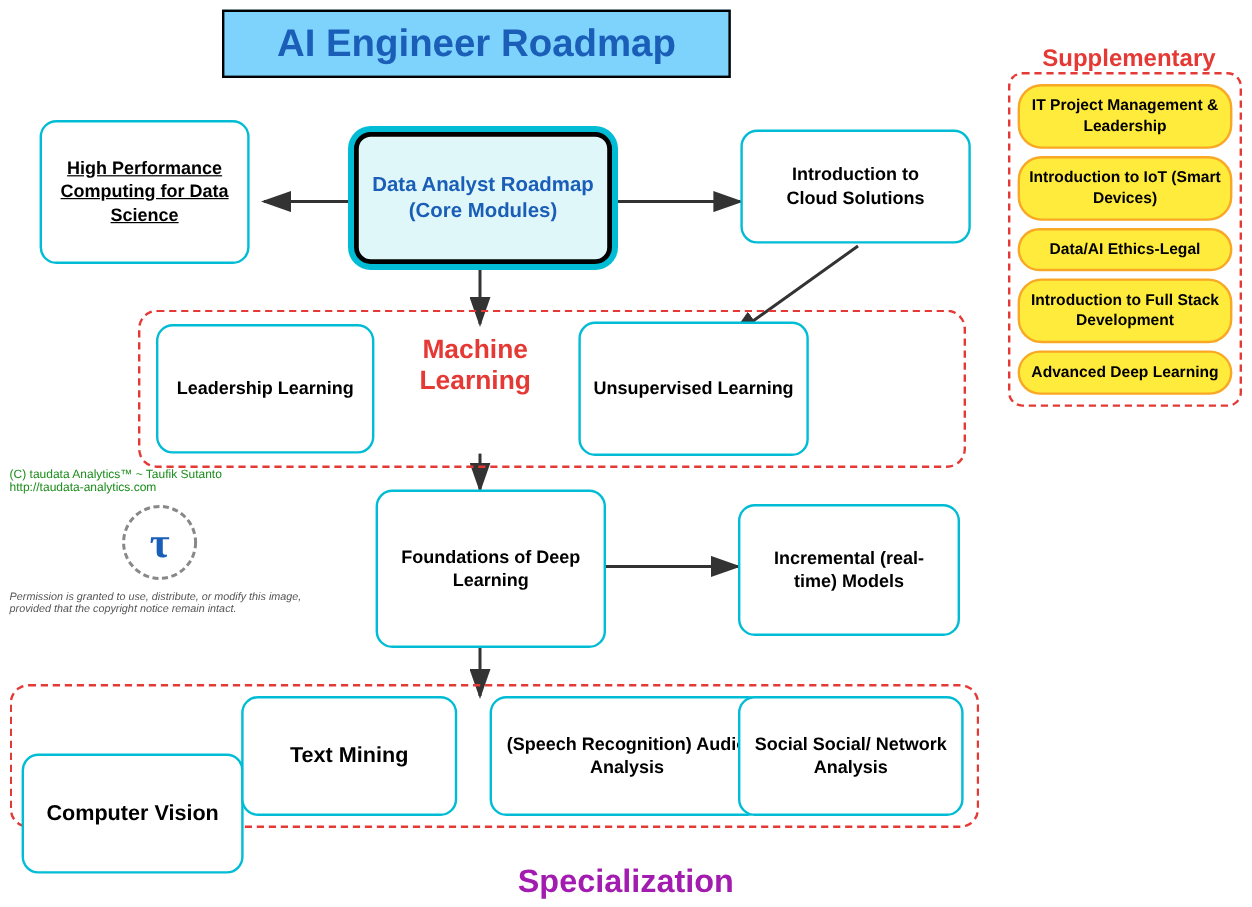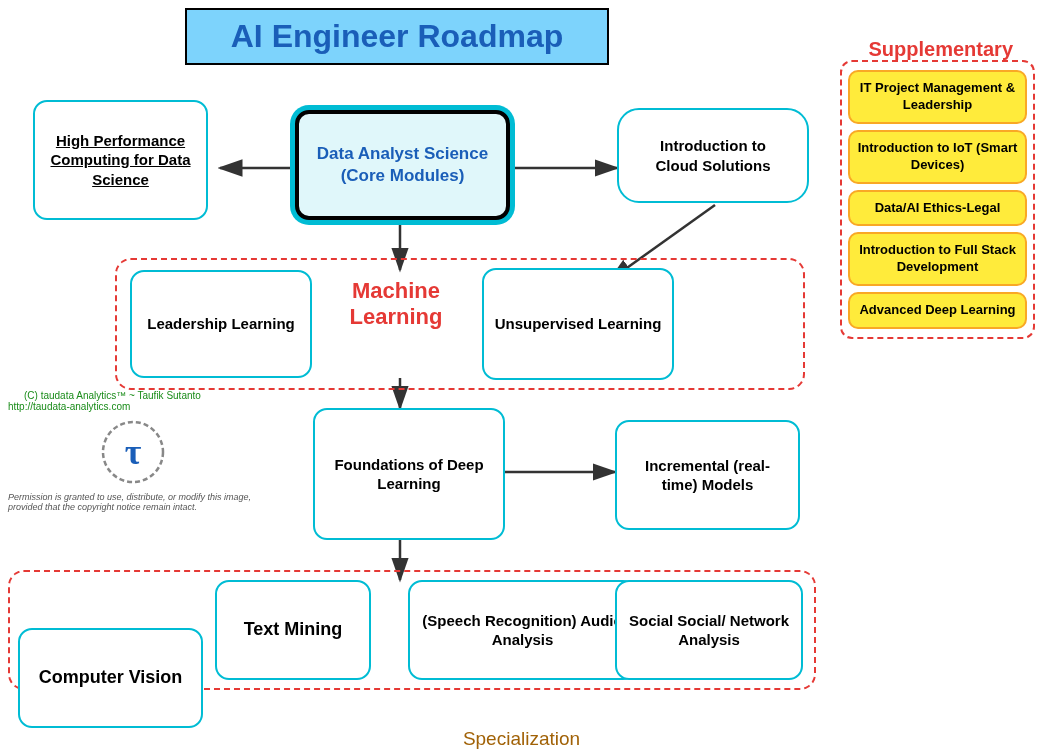--- a/index.html
+++ b/index.html
@@ -101,38 +101,38 @@
       top: 38px;
       right: 30px;
       color: #e53935;
       font-size: 20px;
       font-weight: bold;
     }
 
     .supp-node {
       background: #ffeb3b;
       border: 2px solid #f9a825;
-      border-radius: 10px;
+      border-radius: 20px;
       text-align: center;
       padding: 8px 4px;
       font-size: 13px;
       font-weight: bold;
       color: #000;
       line-height: 1.3;
     }
 
     
     .specialization-label {
       position: absolute;
       bottom: 6px;
       left: 50%;
       transform: translateX(-50%);
-      color: #a16207;
-      font-size: 19px;
-      font-weight: normal;
+      color: #a21caf;
+      font-size: 27px;
+      font-weight: bold;
     }
 
     
     .copyright {
       position: absolute;
       top: 390px;
       left: 8px;
       width: 250px;
       font-size: 10px;
       color: #1a8c1a;
@@ -173,29 +173,29 @@
   <line x1="504" y1="472" x2="615" y2="472" stroke="#333" stroke-width="2.5" marker-end="url(#arrowhead)"></line>
 
   <line x1="400" y1="537" x2="400" y2="580" stroke="#333" stroke-width="2.5" marker-end="url(#arrowhead)"></line>
 </svg>
 
 <div class="title-box">
   <span class="title-text">AI Engineer Roadmap</span>
 </div>
 
 <div class="node node-core" style="left:295px; top:110px; width:215px; height:110px; padding:10px;">
-  <span style="white-space:pre-line;">Data Analyst Science
+  <span style="white-space:pre-line;">Data Analyst Roadmap
 (Core Modules)</span>
 </div>
 
 <div class="node node-cyan" style="left:33px; top:100px; width:175px; height:120px; padding:10px;text-decoration:underline;">
   <span>High Performance Computing for Data Science</span>
 </div>
 
-<div class="node node-cyan" style="left:617px; top:108px; width:192px; height:95px; padding:24px;border-radius:22px;">
+<div class="node node-cyan" style="left:617px; top:108px; width:192px; height:95px; padding:24px;">
   <span>Introduction to Cloud Solutions</span>
 </div>
 
 <div class="dashed-box" style="left:115px; top:258px; width:690px; height:132px;"></div>
 
 <div class="node node-cyan" style="left:130px; top:270px; width:182px; height:108px; padding:10px;">
   <span>Leadership Learning</span>
 </div>
 
 <div class="ml-label" style="left:326px; top:278px; width:140px;">
@@ -214,21 +214,21 @@
 <div class="node node-cyan" style="left:615px; top:420px; width:185px; height:110px; padding:18px;">
   <span>Incremental (real-time) Models</span>
 </div>
 
 <div class="dashed-box" style="left:8px; top:570px; width:808px; height:120px;"></div>
 
 <div class="node node-cyan" style="left:18px; top:580px; width:185px; height:100px; padding:10px; font-size:18px;margin-top:48px;">
   <span>Computer Vision</span>
 </div>
 
-<div class="node node-cyan" style="left:215px; top:580px; width:156px; height:100px; padding:10px; font-size:18px;">
+<div class="node node-cyan" style="left:201px; top:580px; width:180px; height:100px; padding:10px; font-size:18px;">
   <span>Text Mining</span>
 </div>
 
 <div class="node node-cyan" style="left:408px; top:580px; width:229px; height:100px; padding:3px;">
   <span>(Speech Recognition) Audio Analysis</span>
 </div>
 
 <div class="node node-cyan" style="left:615px; top:580px; width:188px; height:100px; padding:10px;">
   <span>Social Social/ Network Analysis</span>
 </div>
@@ -243,21 +243,21 @@
 
 <div class="supplementary-area">
   <div class="supp-node">IT Project Management &amp; Leadership</div>
   <div class="supp-node">Introduction to IoT (Smart Devices)</div>
   <div class="supp-node">Data/AI Ethics-Legal</div>
   <div class="supp-node">Introduction to Full Stack Development</div>
   <div class="supp-node">Advanced Deep Learning</div>
 </div>
 
 <div class="copyright">
-  <div><span style="color:#1a8c1a;margin-left:16px;">(C) taudata Analytics™ ~ Taufik Sutanto</span></div>
+  <div><span style="color:#1a8c1a;">(C) taudata Analytics™ ~ Taufik Sutanto</span></div>
   <div><span style="color:#1a8c1a;">http://taudata-analytics.com</span></div>
 
   <svg class="tau-logo" viewBox="0 0 64 64" xmlns="http://www.w3.org/2000/svg">
     <circle cx="32" cy="32" r="30" fill="none" stroke="#888" stroke-width="2.5" stroke-dasharray="5,3"></circle>
     <text x="32" y="44" font-size="36" font-family="serif" font-weight="bold" text-anchor="middle" fill="#1a5eb8">τ</text>
   </svg>
   <div class="copyright-italic">Permission is granted to use, distribute, or modify this image, provided that the copyright notice remain intact.</div>
 </div>
 
 </body></html>

